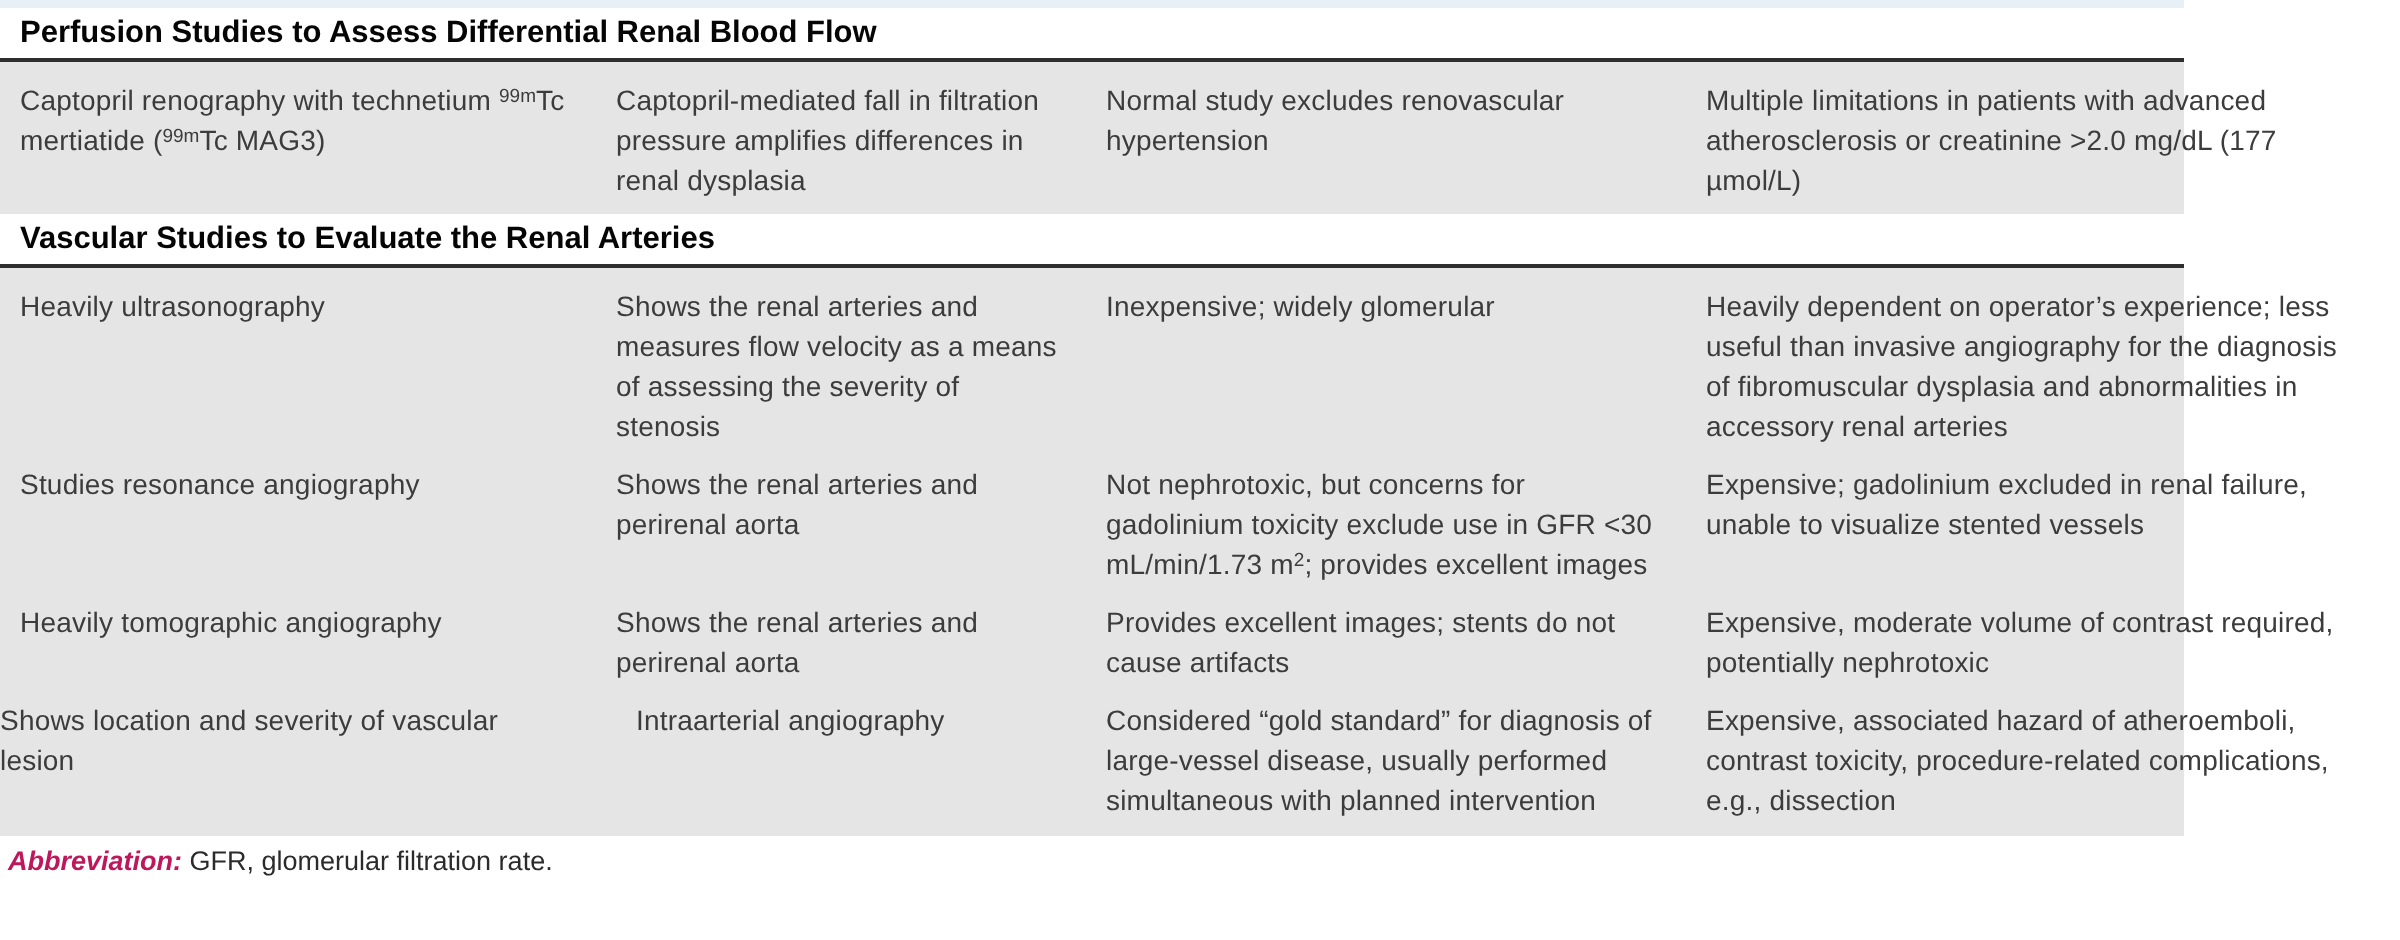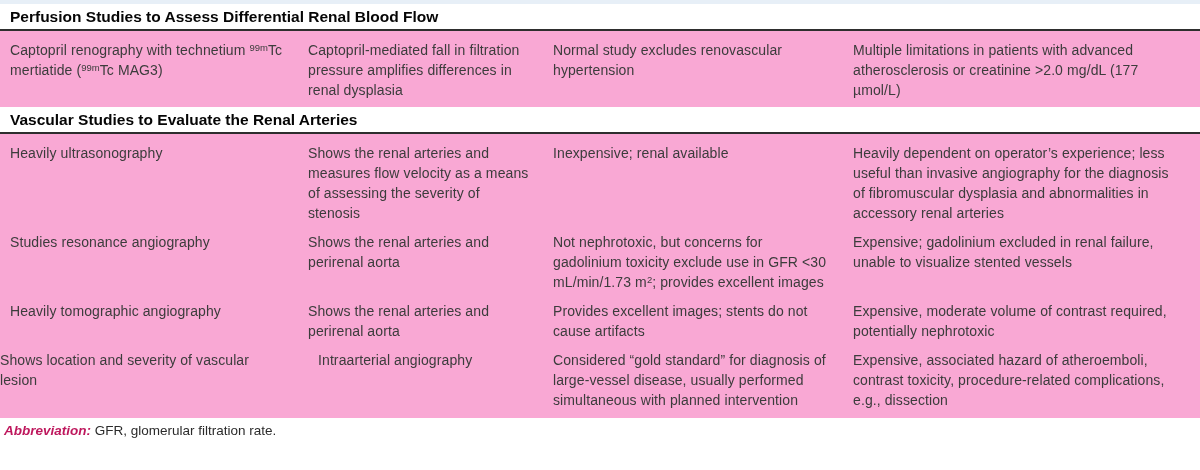--- a/index.html
+++ b/index.html
@@ -2,35 +2,35 @@
 <html><head>
 <meta charset="utf-8">
 <style>
   html, body {
     margin: 0; padding: 0;
     width: 1200px; height: 470px;
     background: #ffffff;
     overflow: hidden;
     font-family: "Liberation Sans", "DejaVu Sans", sans-serif;
   }
-  .sheet { width: 1200px; }
+  .sheet { width: 1092px; }
   .top-sliver {
     height: 4px;
     background: #e7eff7;
   }
   .section-header {
     background: #ffffff;
     color: #050505;
     font-weight: bold;
     font-size: 15.5px;
     line-height: 19px;
     padding: 3px 0 3px 10px;
     border-bottom: 2.5px solid #2e2e2e;
   }
-  .rows { background: #f9a8d4; }
+  .rows { background: #e5e5e5; }
   .rows.first-section { padding-bottom: 7px; }
   .rows.second-section { padding-bottom: 8px; }
   .trow {
     display: grid;
     grid-template-columns: 308px 245px 300px 347px;
     padding-top: 9px;
   }
   .tcell {
     font-size: 14px;
     line-height: 20px;
@@ -72,21 +72,21 @@
         <div class="tcell col3">Normal study excludes renovascular hypertension</div>
         <div class="tcell col4">Multiple limitations in patients with advanced atherosclerosis or creatinine &gt;2.0 mg/dL (177 µmol/L)</div>
       </div>
     </div>
 
   <div class="section-header">Vascular Studies to Evaluate the Renal Arteries</div>
   <div class="rows second-section">
       <div class="trow">
         <div class="tcell col1">Heavily ultrasonography</div>
         <div class="tcell col2">Shows the renal arteries and measures flow velocity as a means of assessing the severity of stenosis</div>
-        <div class="tcell col3">Inexpensive; renal available</div>
+        <div class="tcell col3">Inexpensive; widely glomerular</div>
         <div class="tcell col4">Heavily dependent on operator’s experience; less useful than invasive angiography for the diagnosis of fibromuscular dysplasia and abnormalities in accessory renal arteries</div>
       </div>
       <div class="trow">
         <div class="tcell col1">Studies resonance angiography</div>
         <div class="tcell col2">Shows the renal arteries and perirenal aorta</div>
         <div class="tcell col3">Not nephrotoxic, but concerns for gadolinium toxicity exclude use in GFR &lt;30 mL/min/1.73 m<sup>2</sup>; provides excellent images</div>
         <div class="tcell col4">Expensive; gadolinium excluded in renal failure, unable to visualize stented vessels</div>
       </div>
       <div class="trow">
         <div class="tcell col1">Heavily tomographic angiography</div>

